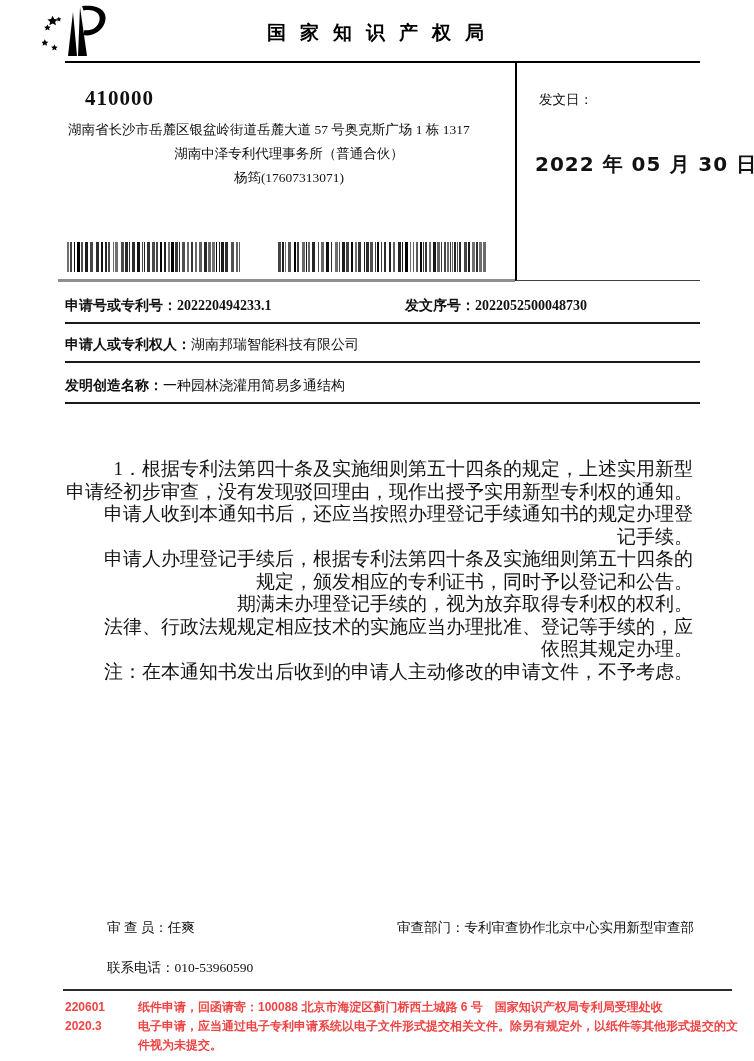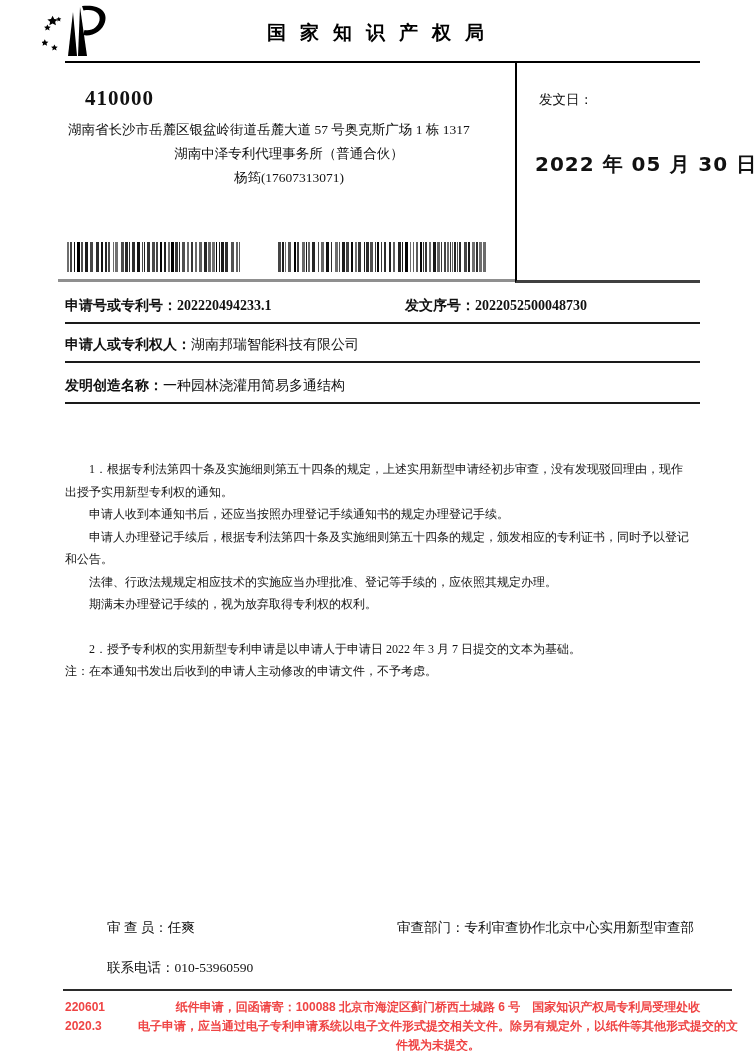--- a/index.html
+++ b/index.html
@@ -14,21 +14,21 @@
   .agency-title{
     left:65px;top:20px;width:635px;text-align:center;
     font-weight:bold;font-size:19px;letter-spacing:14px;color:#000;
     font-family:"Liberation Sans","DejaVu Sans",sans-serif;
   }
   .header-line{left:65px;top:61px;width:635px;height:2px;background:#000;}
 
   
   .date-box{
     left:515px;top:63px;width:183px;height:217px;
-    border-left:2px solid #000;border-bottom:3px solid #404040;
+    border-left:2px solid #000;border-bottom:1px solid #404040;
   }
   .date-label{position:absolute;left:22px;top:28px;font-size:13.5px;}
   .date-value{
     position:absolute;left:18px;top:88px;font-size:20px;font-weight:bold;
     font-family:"DejaVu Sans","Liberation Sans",sans-serif;letter-spacing:1px;white-space:nowrap;
   }
 
   
   .recipient{left:65px;top:86px;width:448px;font-size:13.5px;line-height:24px;}
   .postal{font-size:21px;font-weight:bold;margin:0 0 8px 20px;letter-spacing:1px;}
@@ -56,41 +56,41 @@
   .sep3{top:402px;}
 
   
   .notice-title{
     left:65px;top:417px;width:635px;text-align:center;font-weight:bold;
     font-size:17.5px;letter-spacing:12px;text-indent:12px;color:#000;
     font-family:"Liberation Sans","DejaVu Sans",sans-serif;
   }
 
   
-  .body-text{left:65px;top:458px;width:628px;font-size:12px;line-height:22.5px;color:#151515;}
+  .body-text{left:65px;top:458px;width:628px;font-size:19px;line-height:22.5px;color:#151515;text-align:right;}
   .body-text p{margin:0;}
   .body-text p.indent{text-indent:2em;}
   .body-text p.gap{margin-top:22px;}
 
   
   .signoff-row{font-size:13.5px;white-space:nowrap;}
   .examiner{left:107px;top:919px;}
   .department{left:397px;top:919px;}
   .phone{left:107px;top:959px;}
 
   
   .footer-line{left:63px;top:989px;width:669px;height:2px;background:#2b2b2b;}
   .footer{
     font-family:"Liberation Sans","DejaVu Sans",sans-serif;
     font-size:12px;font-weight:bold;color:#ef4444;line-height:19px;
   }
   .footer-codes{left:65px;top:998px;width:64px;}
   .footer-codes div{margin:0;}
   .footer-text{left:138px;top:998px;width:600px;}
-  .footer-text p{margin:0;text-align:center;}
+  .footer-text p{margin:0;}
 </style>
 </head>
 <body>
 
 <div class="page">
 
   <svg class="abs logo" viewBox="0 0 72 58" aria-hidden="true">
     <g fill="#000">
       <path d="M14 22 l1.8 3.6 4 .4 -3 2.7 .9 3.9 -3.7-2 -3.6 2 .8-3.9 -3-2.7 4-.4 z" transform="translate(-2,-8) scale(0.9)"></path>
       <path d="M8 18 l1.3 2.6 2.9 .3 -2.2 2 .7 2.8 -2.7-1.5 -2.6 1.5 .6-2.8 -2.2-2 2.9-.3 z" transform="translate(-1,6) scale(0.8)"></path>
@@ -240,23 +240,22 @@
   <div class="abs frow frow3">
     <span class="lbl">发明创造名称：</span><span>一种园林浇灌用简易多通结构</span>
   </div>
   <div class="abs sep sep3"></div>
 
 
   <div class="abs body-text">
     <p class="indent">1．根据专利法第四十条及实施细则第五十四条的规定，上述实用新型申请经初步审查，没有发现驳回理由，现作出授予实用新型专利权的通知。</p>
     <p class="indent">申请人收到本通知书后，还应当按照办理登记手续通知书的规定办理登记手续。</p>
     <p class="indent">申请人办理登记手续后，根据专利法第四十条及实施细则第五十四条的规定，颁发相应的专利证书，同时予以登记和公告。</p>
+    <p class="indent">期满未办理登记手续的，视为放弃取得专利权的权利。</p>
     <p class="indent">法律、行政法规规定相应技术的实施应当办理批准、登记等手续的，应依照其规定办理。</p>
-    <p class="indent">期满未办理登记手续的，视为放弃取得专利权的权利。</p>
-    <p class="indent gap">2．授予专利权的实用新型专利申请是以申请人于申请日 2022 年 3 月 7 日提交的文本为基础。</p>
     <p>注：在本通知书发出后收到的申请人主动修改的申请文件，不予考虑。</p>
   </div>
 
   <div class="abs signoff-row examiner">
     <span>审 查 员：</span><span>任爽</span>
   </div>
   <div class="abs signoff-row department">
     <span>审查部门：</span><span>专利审查协作北京中心实用新型审查部</span>
   </div>
   <div class="abs signoff-row phone">

